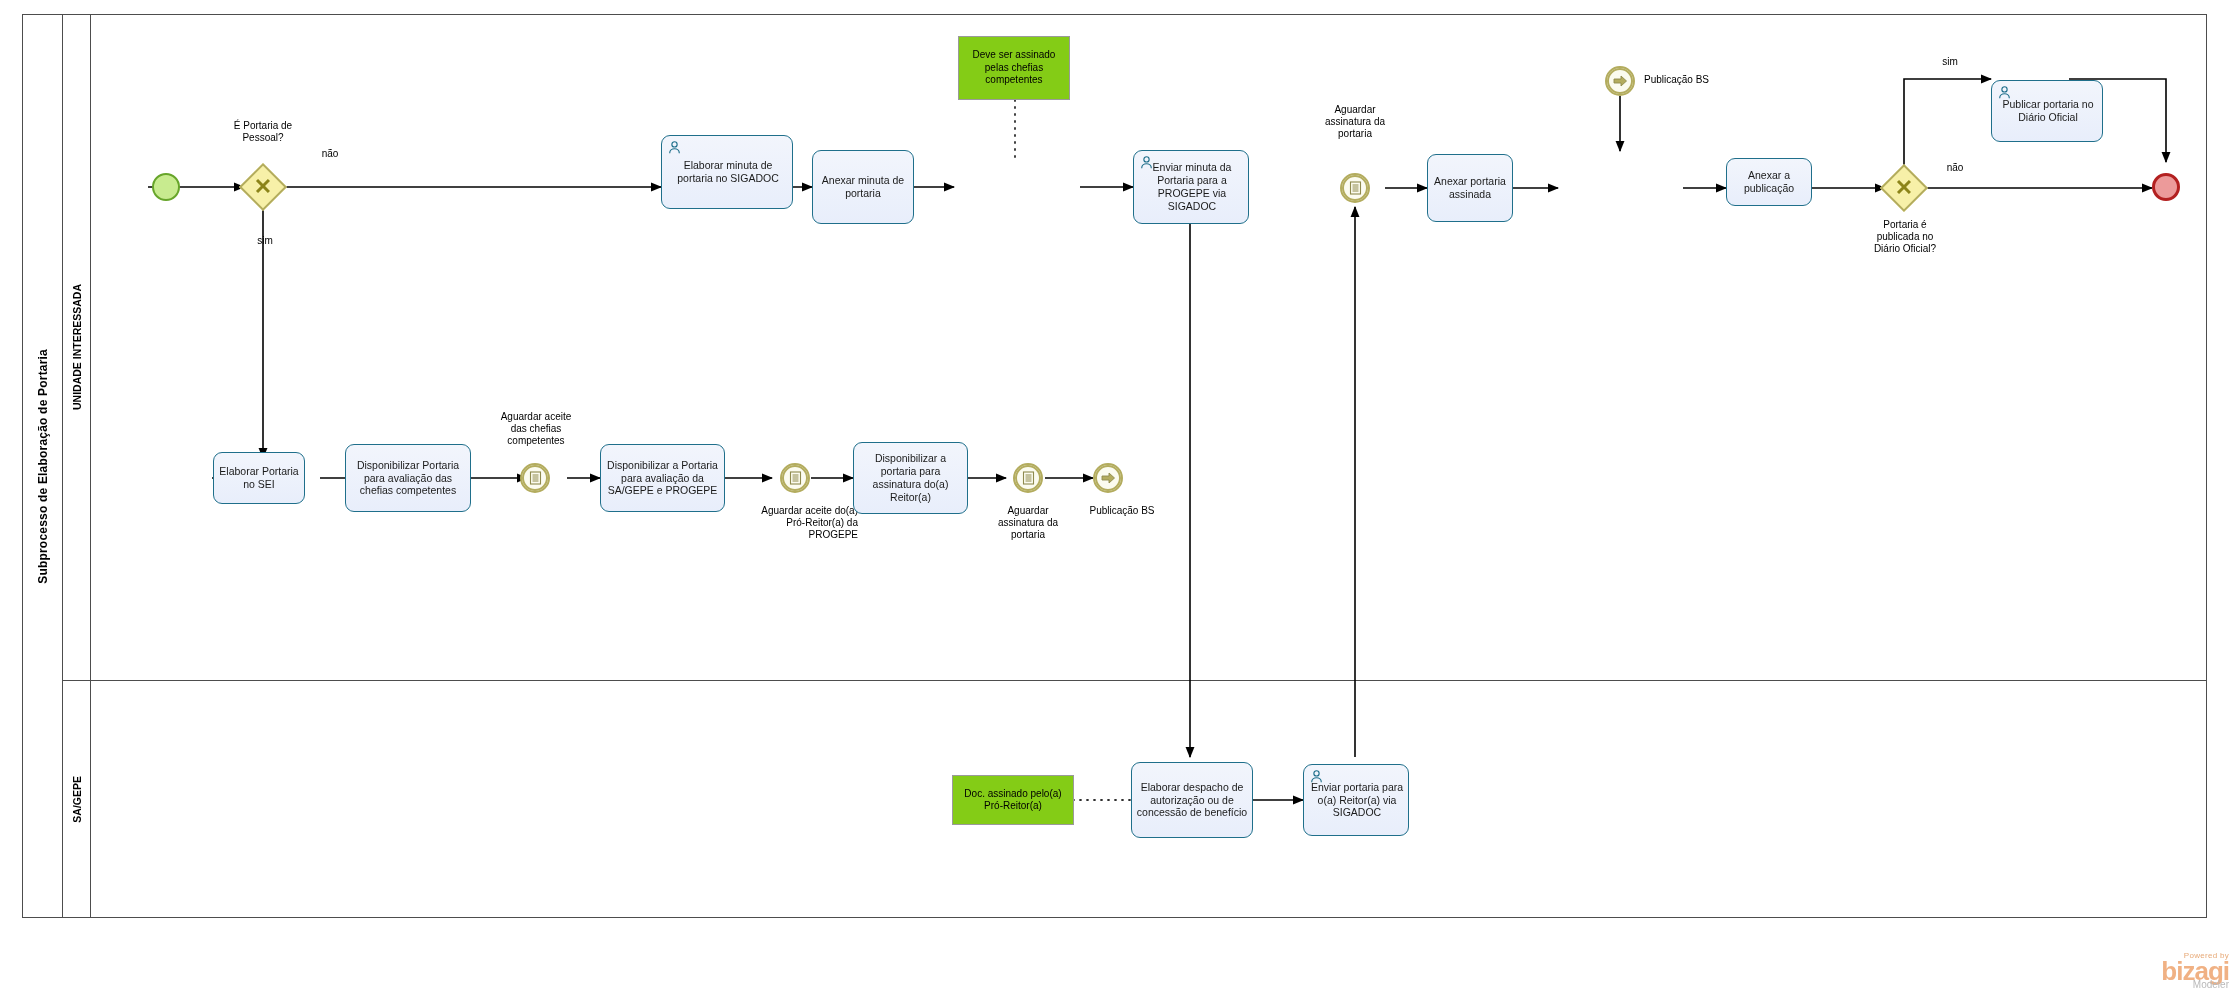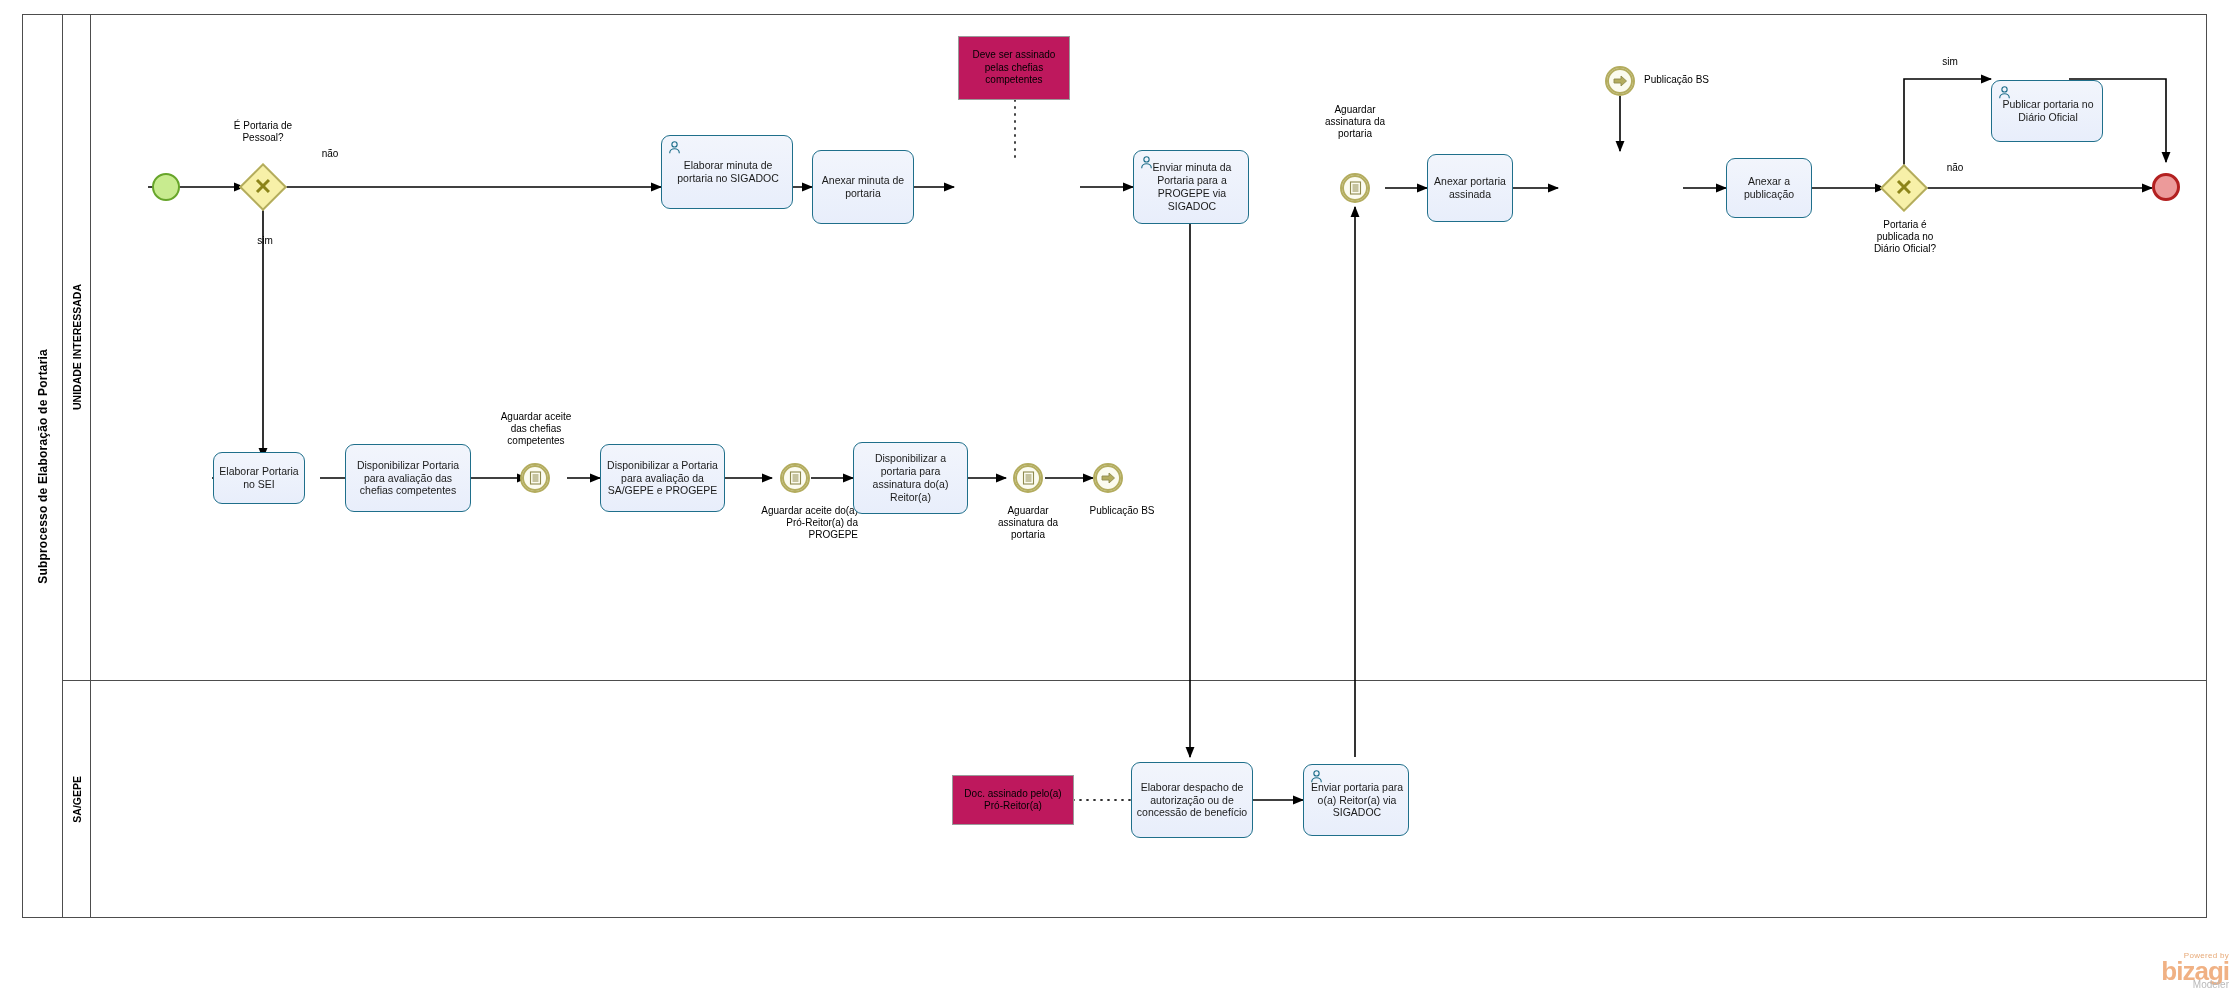--- a/index.html
+++ b/index.html
@@ -45,21 +45,21 @@
 
   
   .gw{position:absolute;width:34px;height:34px;
       background:#f7f0a8;border:2px solid #b3ac5e;
       transform:rotate(45deg);box-sizing:border-box;}
   .gw-x{position:absolute;width:34px;height:34px;
       display:flex;align-items:center;justify-content:center;
       font-size:22px;line-height:1;color:#8c8419;font-weight:bold;pointer-events:none;}
 
   
-  .note{position:absolute;box-sizing:border-box;background:#be185d;
+  .note{position:absolute;box-sizing:border-box;background:#84cc16;
       border:1px solid #9a9a9a;
       display:flex;align-items:center;justify-content:center;text-align:center;
       font-size:10px;line-height:1.25;padding:11px;}
 
   
   .lbl{position:absolute;font-size:10px;line-height:1.2;text-align:center;
       color:#000;white-space:pre-line;}
   .elabel{position:absolute;font-size:10px;line-height:1.2;text-align:center;white-space:pre-line;}
 
   svg.wires{position:absolute;left:0;top:0;width:2237px;height:998px;pointer-events:none;}
@@ -219,21 +219,21 @@
 
   <div class="ev ev-int" style="left:1605px;top:66px;">
     <div class="inner">
       <svg width="15" height="14" viewBox="0 0 15 14">
         <path d="M1 5 L8 5 L8 2 L13.5 7 L8 12 L8 9 L1 9 z" fill="#b3ac5e" stroke="#8e8a4d" stroke-width="0.9" stroke-linejoin="round"></path>
       </svg>
     </div>
   </div>
   <div class="lbl" style="left:1644px;top:74px;width:120px;text-align:left;">Publicação BS</div>
 
-  <div class="task" style="left:1726px;top:158px;width:86px;height:60px;">
+  <div class="task" style="left:1726px;top:158px;width:86px;height:48px;">
     <span class="tlabel">Anexar a
 publicação</span>
   </div>
 
   <div class="gw" style="left:1887px;top:171px;"></div>
   <div class="gw-x" style="left:1887px;top:171px;">✕</div>
   <div class="lbl" style="left:1845px;top:219px;width:120px;">Portaria é
 publicada no
 Diário Oficial?</div>
   <div class="elabel" style="left:1930px;top:56px;width:40px;">sim</div>

